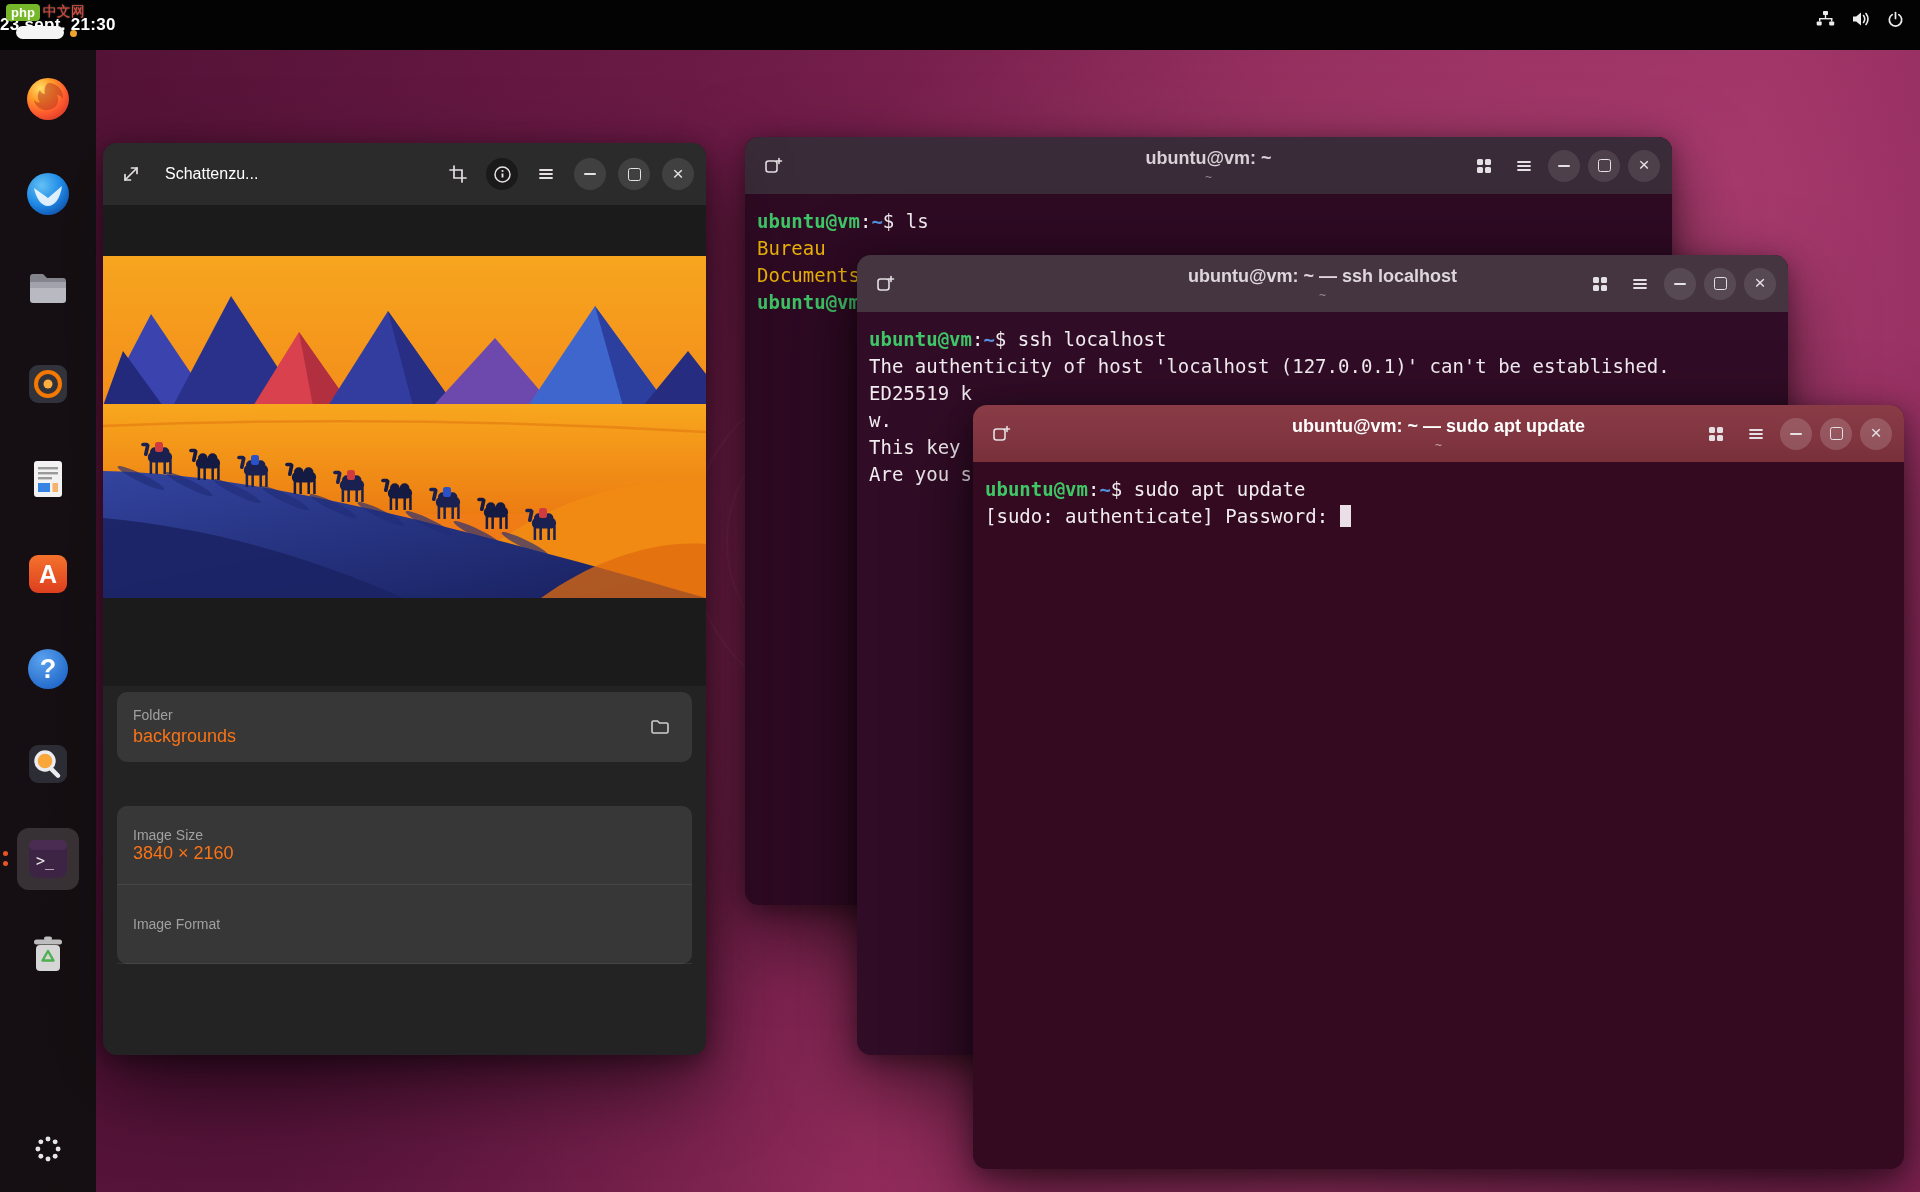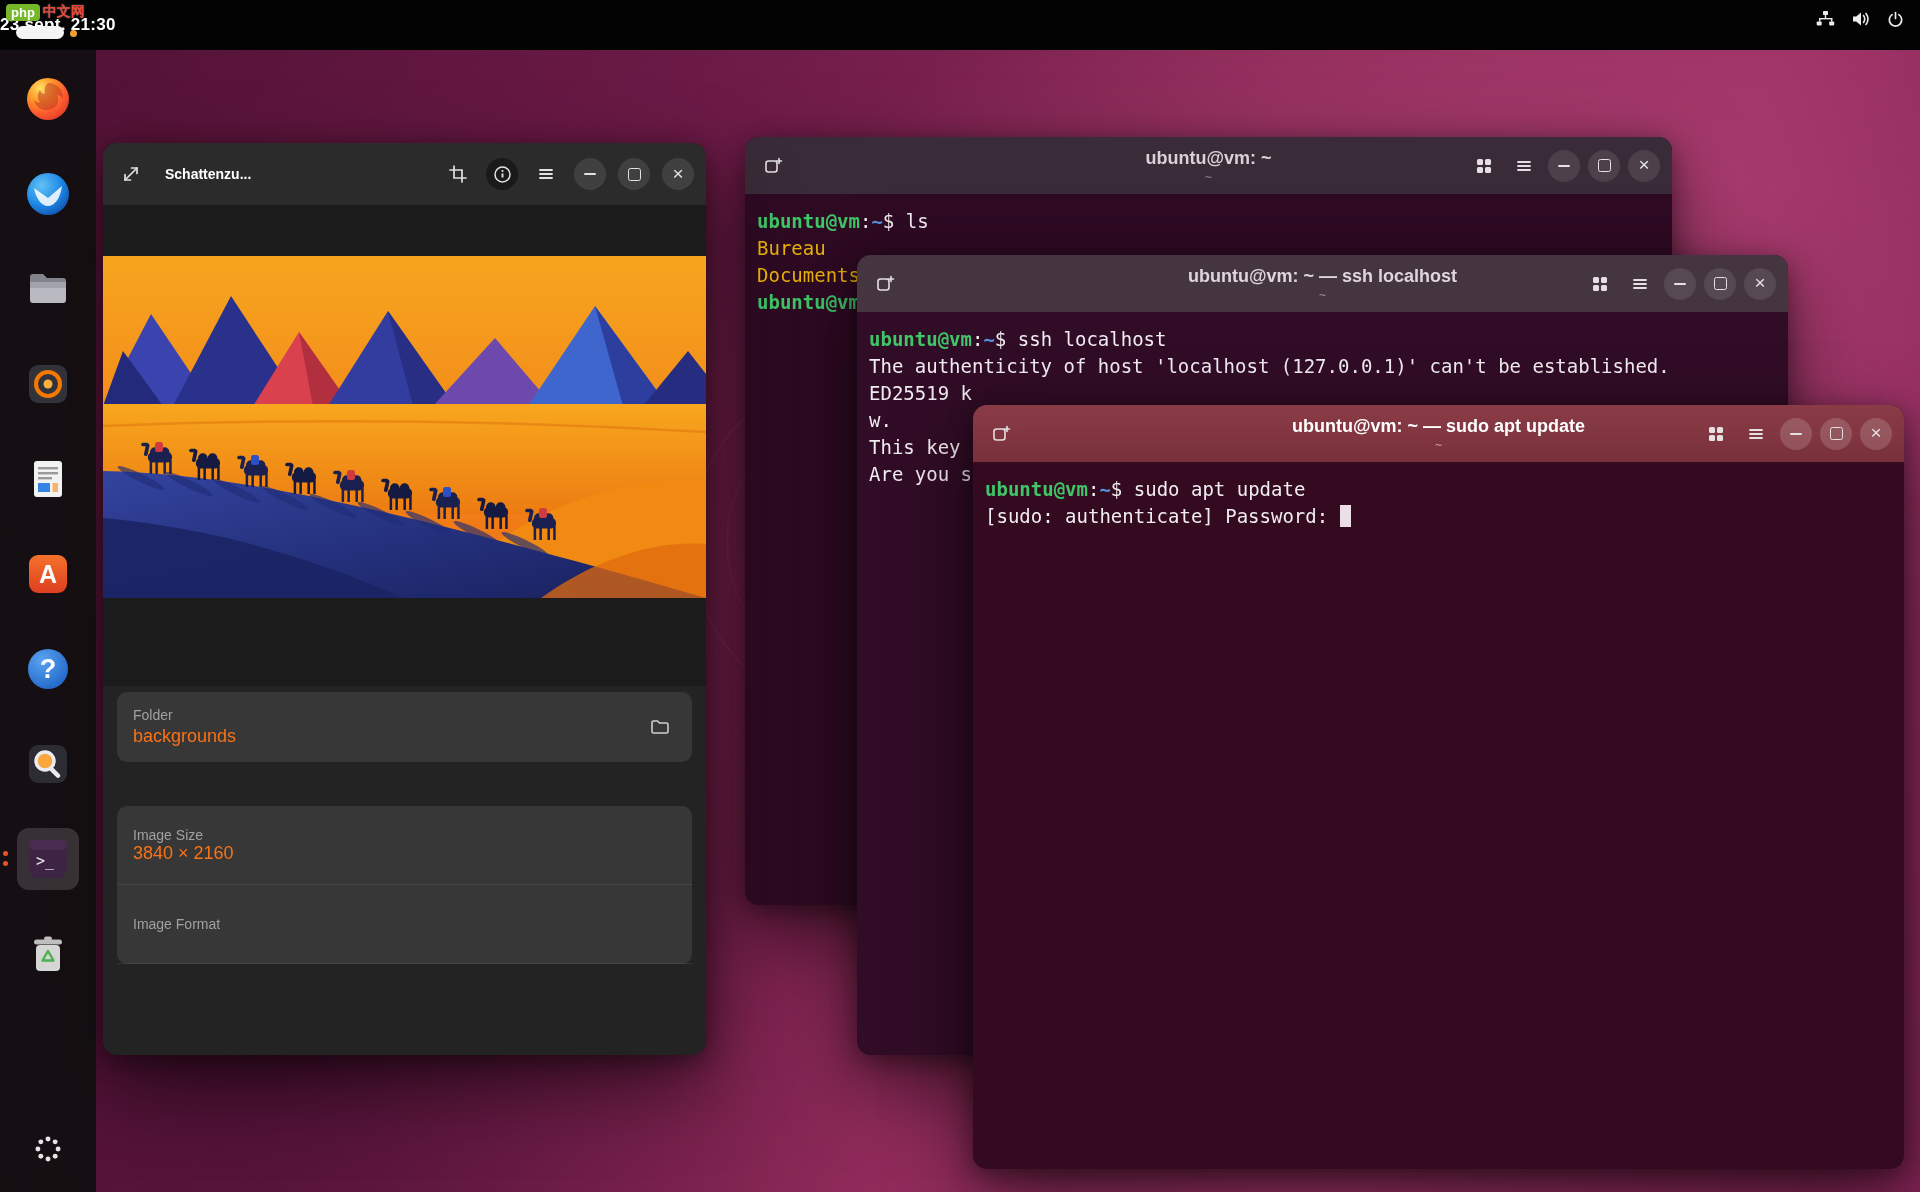--- a/index.html
+++ b/index.html
@@ -13,21 +13,21 @@
 
   
   .topbar{position:absolute;top:0;left:0;right:0;height:50px;background:#030303;z-index:60;display:flex;align-items:center;justify-content:flex-start}
   .clock{color:#fff;font-size:17px;font-weight:600;letter-spacing:.3px}
   .status{position:absolute;right:16px;top:0;height:42px;display:flex;align-items:center;gap:17px}
 
   
   .watermark{position:absolute;left:6px;top:3px;z-index:70}
   .wm-row{display:flex;align-items:center;gap:3px}
   .wm-badge{background:#76b82a;color:#fff;font-weight:700;font-size:13px;padding:1px 5px;border-radius:4px}
-  .wm-text{color:#e9493b;font-size:14px;font-weight:700;text-shadow:0 0 2px rgba(255,255,255,.4)}
+  .wm-text{color:#e9493b;font-size:14px;font-weight:400;text-shadow:0 0 2px rgba(255,255,255,.4)}
   .wm-pill{position:absolute;left:10px;top:23px;width:48px;height:13px;background:#f4f4f4;border-radius:8px}
   .wm-dot{position:absolute;left:64px;top:27px;width:7px;height:7px;border-radius:50%;background:#f0a22e}
 
   
   .dock{position:absolute;left:0;top:42px;bottom:0;width:96px;background:rgba(14,14,14,.9);z-index:55;
     display:flex;flex-direction:column;align-items:center;padding:26px 0 12px;gap:33px}
   .dock-item{width:62px;height:62px;border-radius:12px;display:flex;align-items:center;justify-content:center;position:relative;flex:0 0 auto}
   .dock-item.active{background:rgba(255,255,255,.15)}
   .run-dot{position:absolute;left:-14px;width:5px;height:5px;border-radius:50%;background:#e95420}
   .run-dot.d1{top:23px}.run-dot.d2{top:33px}
@@ -39,21 +39,21 @@
   .hbtn{width:32px;height:32px;border-radius:50%;display:flex;align-items:center;justify-content:center;color:#e4e0e3;flex:0 0 auto}
   .hbtn.circle{background:rgba(255,255,255,.1)}
   .hbtn.pressed{background:#1a1a1a}
   .glyph-min{display:block;width:12px;height:2px;background:currentColor;border-radius:1px}
   .glyph-max{display:block;width:11px;height:11px;border:1.6px solid currentColor;border-radius:2.5px}
   .glyph-close{font-size:19px;line-height:1;transform:translateY(-1px)}
 
   
   .viewer{left:103px;top:143px;width:603px;height:912px;background:#232323;z-index:25}
   .viewer-header{height:62px;background:#2b2b2b;display:flex;align-items:center;padding:0 12px;gap:12px;color:#e4e4e4}
-  .viewer-title{font-size:14px;font-weight:700;color:#fff;margin-left:6px;white-space:nowrap}
+  .viewer-title{font-size:16px;font-weight:400;color:#fff;margin-left:6px;white-space:nowrap}
   .spacer{flex:1}
   .stage-area{height:481px;background:#1b1b1b;position:relative}
   .desert{position:absolute;top:51px;left:0;width:603px;height:342px;display:block}
   .props{padding:6px 14px 0}
   .card{background:#373737;border-radius:10px}
   .card.single{height:70px;display:flex;align-items:center;justify-content:space-between;padding:0 16px;margin-bottom:44px}
   .prop-col{display:flex;flex-direction:column;gap:3px}
   .prop-label{font-size:14px;color:#a0a0a0}
   .prop-value{font-size:18px;color:#f97316}
   .card.multi .row{height:78px;display:flex;flex-direction:column;justify-content:center;padding:0 16px}

